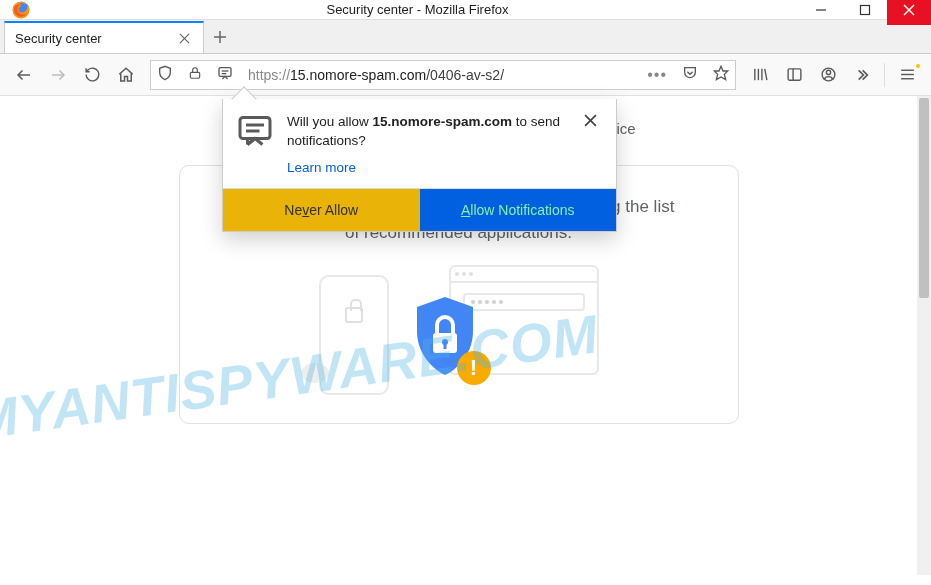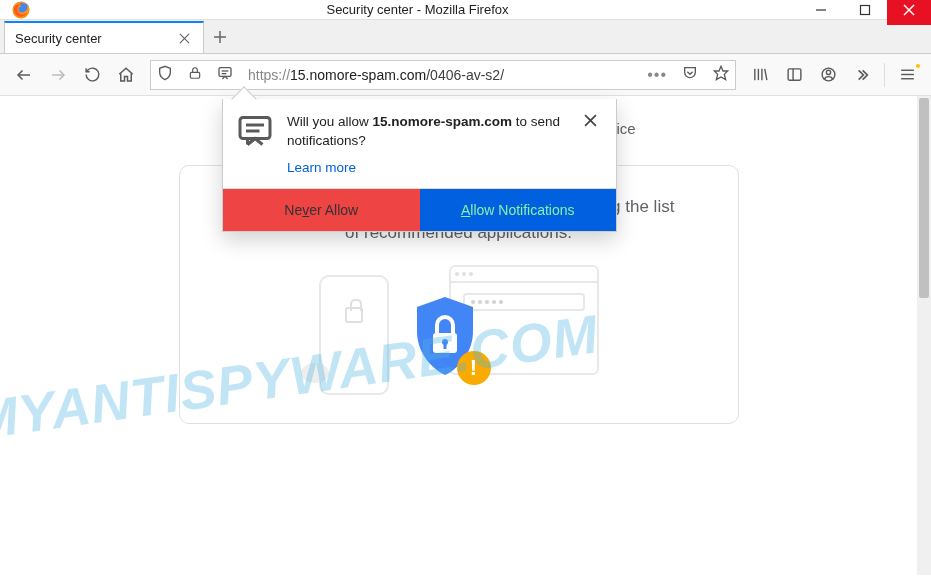--- a/index.html
+++ b/index.html
@@ -50,21 +50,21 @@
     
     .notif-popup { position: absolute; left: 222px; top: 3px; width: 395px; background: #fff; border: 1px solid #ccc; border-top: none; box-shadow: 0 8px 20px rgba(0,0,0,0.18); z-index: 100; }
     .notif-body { display: flex; padding: 14px 14px 10px; gap: 14px; }
     .notif-icon { width: 36px; height: 36px; flex-shrink: 0; }
     .notif-text { flex: 1; font-size: 13.5px; color: #222; line-height: 1.4; }
     .notif-text b { font-weight: 600; }
     .notif-learn { display: block; margin-top: 8px; color: #0060df; font-size: 13.5px; }
     .notif-close { width: 18px; height: 18px; color: #444; cursor: pointer; flex-shrink: 0; }
     .notif-buttons { display: flex; border-top: 1px solid #ddd; }
     .notif-btn { flex: 1; height: 42px; display: flex; align-items: center; justify-content: center; font-size: 14px; cursor: pointer; }
-    .notif-btn.never { background: #ef4444; color: #333; }
+    .notif-btn.never { background: #eab308; color: #333; }
     .notif-btn.never u { text-decoration: underline; }
     .notif-btn.allow { background: #0060df; color: #86efac; }
     .notif-btn.allow u { text-decoration: underline; }
     .notif-arrow { position: absolute; top: -9px; left: 12px; width: 18px; height: 18px; background: #fff; border-left: 1px solid #ccc; border-top: 1px solid #ccc; transform: rotate(45deg); }
     
     
     .watermark { position: absolute; left: -30px; top: 250px; font-size: 54px; font-weight: 800; font-style: italic; color: rgba(80,180,230,0.35); letter-spacing: 1px; transform: rotate(-8deg); pointer-events: none; z-index: 50; white-space: nowrap; font-family: Arial, sans-serif; }
     
     
     .illu-phone { position: absolute; left: 0; top: 10px; width: 70px; height: 120px; border: 2px solid #e8e8e8; border-radius: 10px; background: #fff; }

